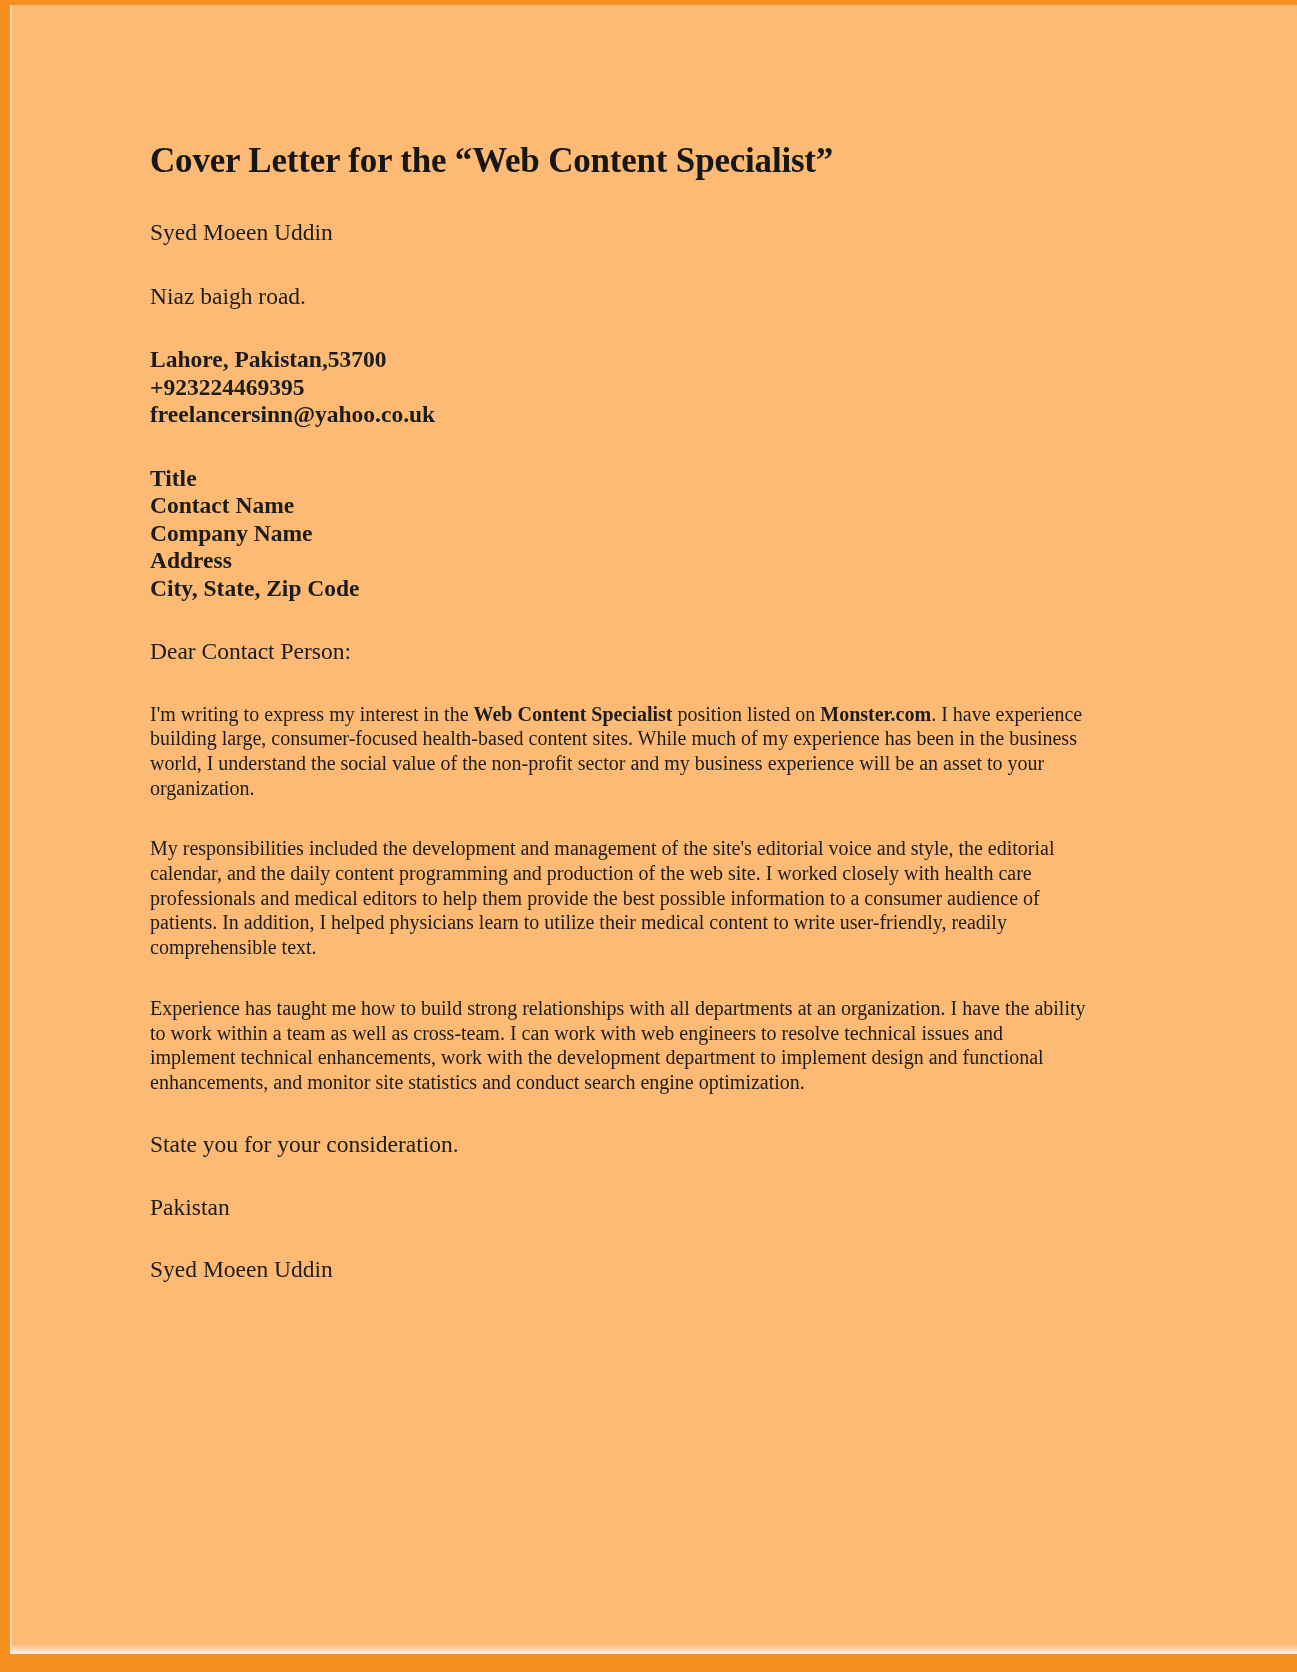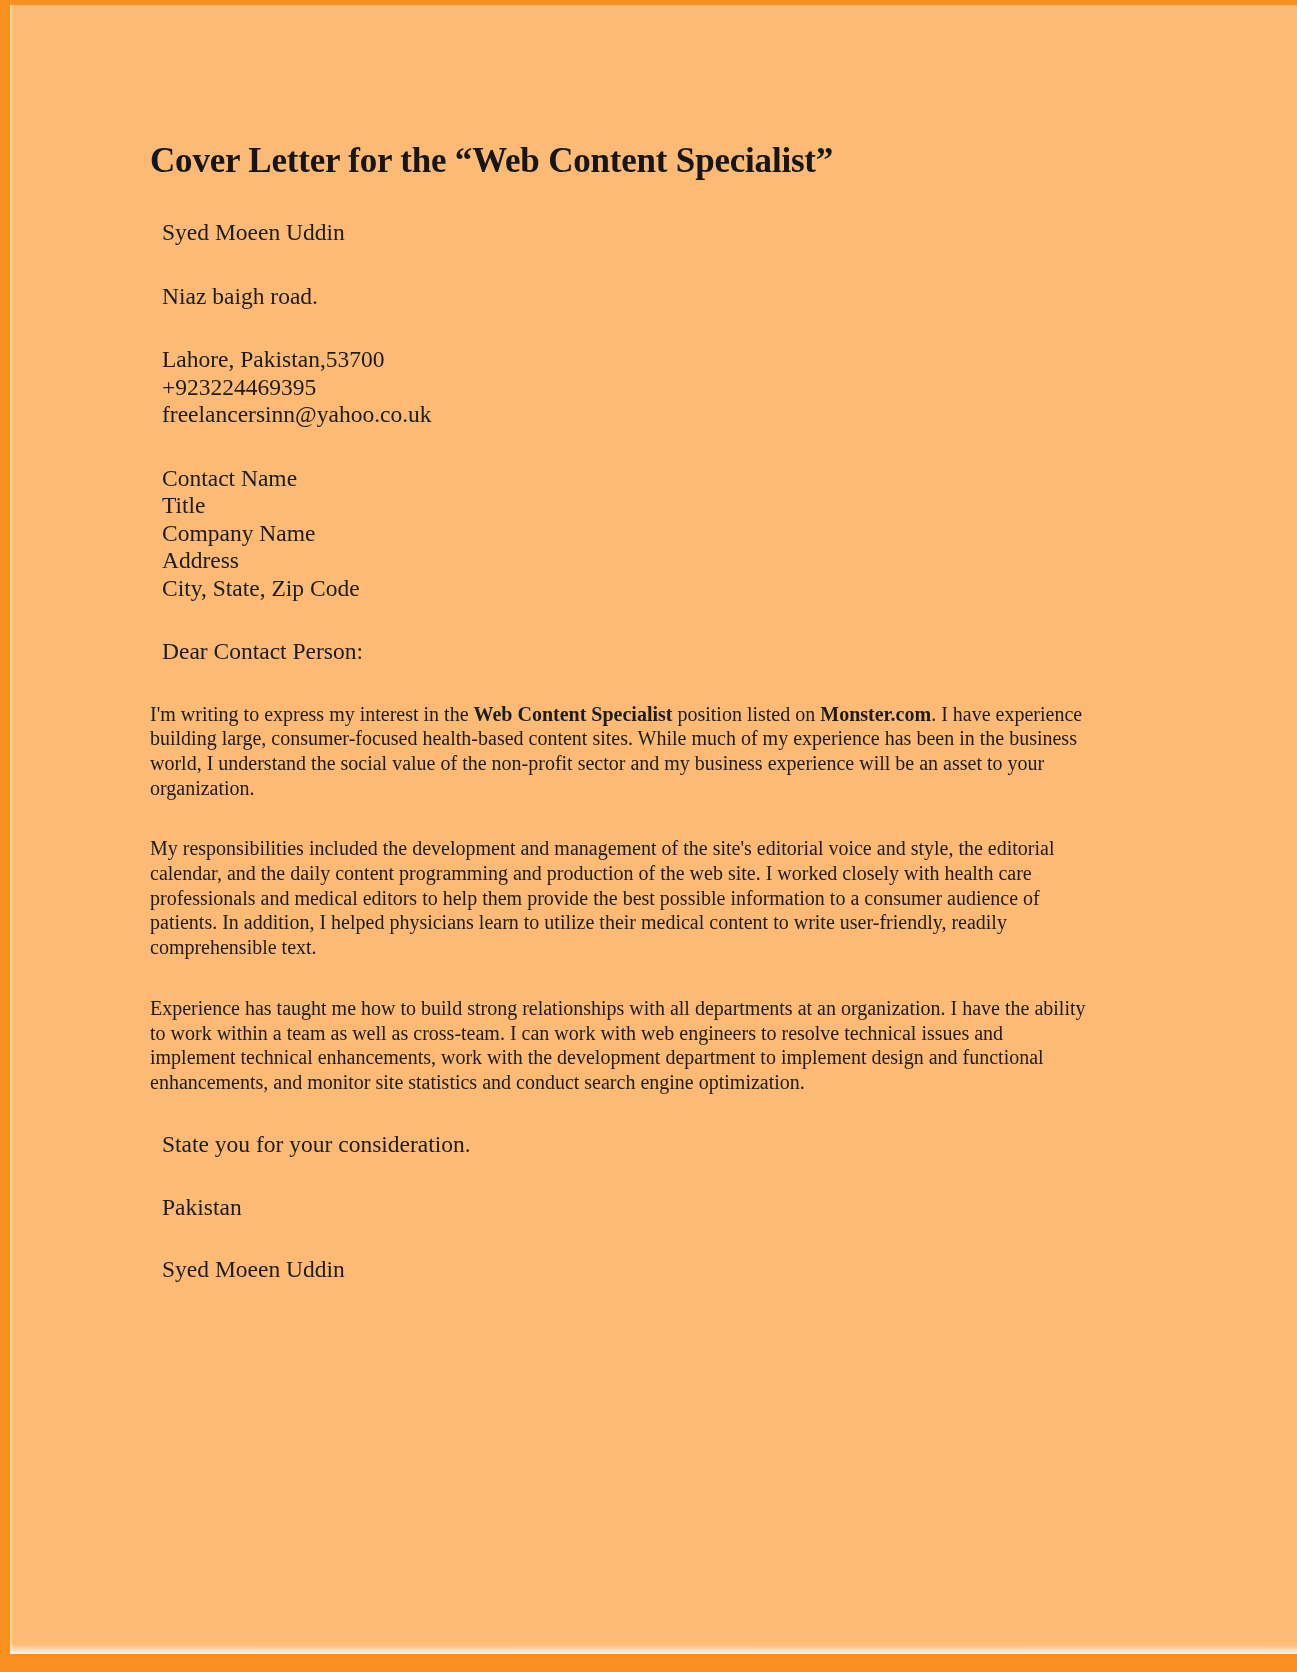--- a/index.html
+++ b/index.html
@@ -68,26 +68,27 @@
     font-weight: bold;
     line-height: 1.18;
     margin: 0 0 38px 0;
     letter-spacing: -0.2px;
     color: #161616;
   }
 
   .block {
     font-size: 23.5px;
     line-height: 1.17;
-    margin: 0 0 36px 12px;
+    margin: 0 0 36px 0;
     color: #1c1c1c;
   }
 
   .block.tight {
     line-height: 1.17;
+    font-weight: bold;
   }
 
   .para {
     font-size: 20px;
     line-height: 1.235;
     margin: 0 0 36px 0;
     color: #1c1c1c;
   }
 
   .para b, .block b { font-weight: bold; }
@@ -111,22 +112,22 @@
 
       <p class="block">Niaz baigh road.</p>
 
       <p class="block tight">
         <span class="line">Lahore, Pakistan,53700</span>
         <span class="line">+923224469395</span>
         <span class="line">freelancersinn@yahoo.co.uk</span>
       </p>
 
       <p class="block tight">
+        <span class="line">Title</span>
         <span class="line">Contact Name</span>
-        <span class="line">Title</span>
         <span class="line">Company Name</span>
         <span class="line">Address</span>
         <span class="line">City, State, Zip Code</span>
       </p>
 
       <p class="block">Dear Contact Person:</p>
 
       <p class="para"><span>I'm writing to express my interest in the </span><b>Web Content Specialist</b><span> position listed on </span><b>Monster.com</b><span>. I have experience building large, consumer-focused health-based content sites. While much of my experience has been in the business world, I understand the social value of the non-profit sector and my business experience will be an asset to your organization.</span></p>
 
       <p class="para">My responsibilities included the development and management of the site's editorial voice and style, the editorial calendar, and the daily content programming and production of the web site. I worked closely with health care professionals and medical editors to help them provide the best possible information to a consumer audience of patients. In addition, I helped physicians learn to utilize their medical content to write user-friendly, readily comprehensible text.</p>

